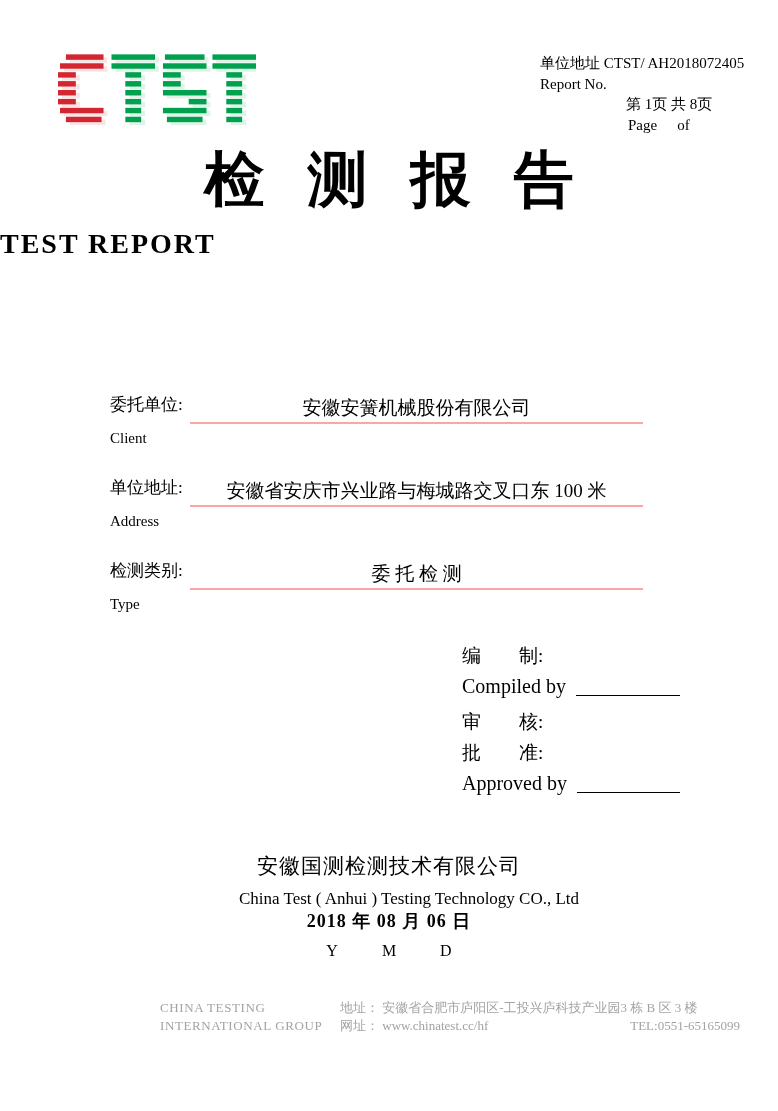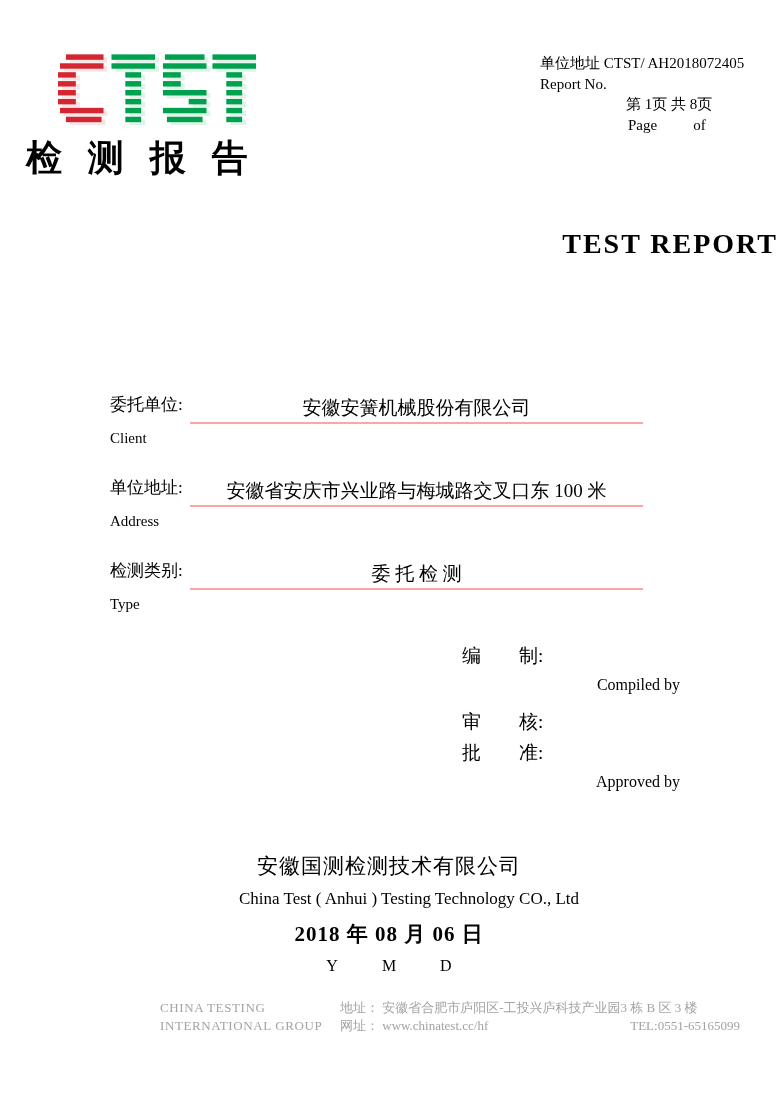--- a/index.html
+++ b/index.html
@@ -5,50 +5,50 @@
   html,body { margin:0; padding:0; background:#ffffff; }
   body { font-family:"Liberation Serif","DejaVu Serif",serif; color:#000; }
   .page { position:relative; width:778px; height:1111px; background:#fff; overflow:hidden; }
 
   
   .logo { position:absolute; left:58px; top:54px; width:198px; height:72px; }
 
   
   .report-meta { position:absolute; left:540px; top:53px; width:210px; font-size:15px; line-height:1.38; }
   .rm-page { margin-left:86px; }
-  .rm-page-en { margin-left:88px; display:flex; gap:36px; }
+  .rm-page-en { margin-left:88px; display:flex; gap:20px; }
 
   
-  .title-zh { position:absolute; top:134px; left:0; right:0; 
-              font-size:36px; font-weight:700; letter-spacing:0.72em; padding-left:0.72em; }
-  .title-en { position:absolute; top:228px; left:0; right:0; text-align:right;
+  .title-zh { position:absolute; top:140px; left:0; right:0; text-align:center;
+              font-size:60px; font-weight:700; letter-spacing:0.72em; padding-left:0.72em; }
+  .title-en { position:absolute; top:228px; left:0; right:0; text-align:left;
               font-size:28px; font-weight:700; letter-spacing:2px; }
 
   
   .field { position:absolute; left:110px; width:533px; }
   .field-0 { top:393px; }
   .field-1 { top:476px; }
   .field-2 { top:559px; }
   .field-main { display:flex; align-items:center; }
   .flabel { font-size:17px; white-space:nowrap; padding-bottom:10px; min-width:80px; }
   .fvalue { flex:1; text-align:center; font-size:19px; border-bottom:2px solid #fca5a5;
             padding-bottom:1px; white-space:nowrap; }
   .fen { font-size:15px; margin-top:4px; }
 
   
   .signatures { position:absolute; left:462px; top:644px; width:218px; }
   .sig-zh { font-size:19px; line-height:24px; margin-bottom:7px; white-space:pre; }
-  .sig-en { font-size:16px; line-height:20px; margin-bottom:14px; display:flex; align-items:flex-end;flex-direction:column; }
+  .sig-en { font-size:20px; line-height:20px; margin-bottom:14px; display:flex; align-items:flex-end; }
   .sig-line { flex:1; border-bottom:1.5px solid #000; margin-left:10px; height:1em; }
 
   
   .company { position:absolute; top:852px; left:0; right:0; text-align:center; }
   .company-zh { font-size:21px; letter-spacing:1px; }
   .company-en { font-size:17px; margin-top:9px;padding-left:40px; }
-  .company-date { font-size:21px; font-weight:700; margin-top:11px; letter-spacing:1px; }
+  .company-date { font-size:18px; font-weight:700; letter-spacing:1px; }
   .company-ymd { margin-top:9px; display:flex; justify-content:center; gap:44px; font-size:16px; }
 
   
   .footer { position:absolute; top:999px; left:0; right:0; color:#a3a3a3; }
   .footer-left { position:absolute; left:160px; top:0; font-size:13px; line-height:18px; letter-spacing:0.6px; }
   .footer-right { position:absolute; left:340px; top:0; width:400px; font-size:13px; line-height:18px; }
   .fr-line2 { display:flex; justify-content:space-between; }
 </style>
 </head>
 <body>

